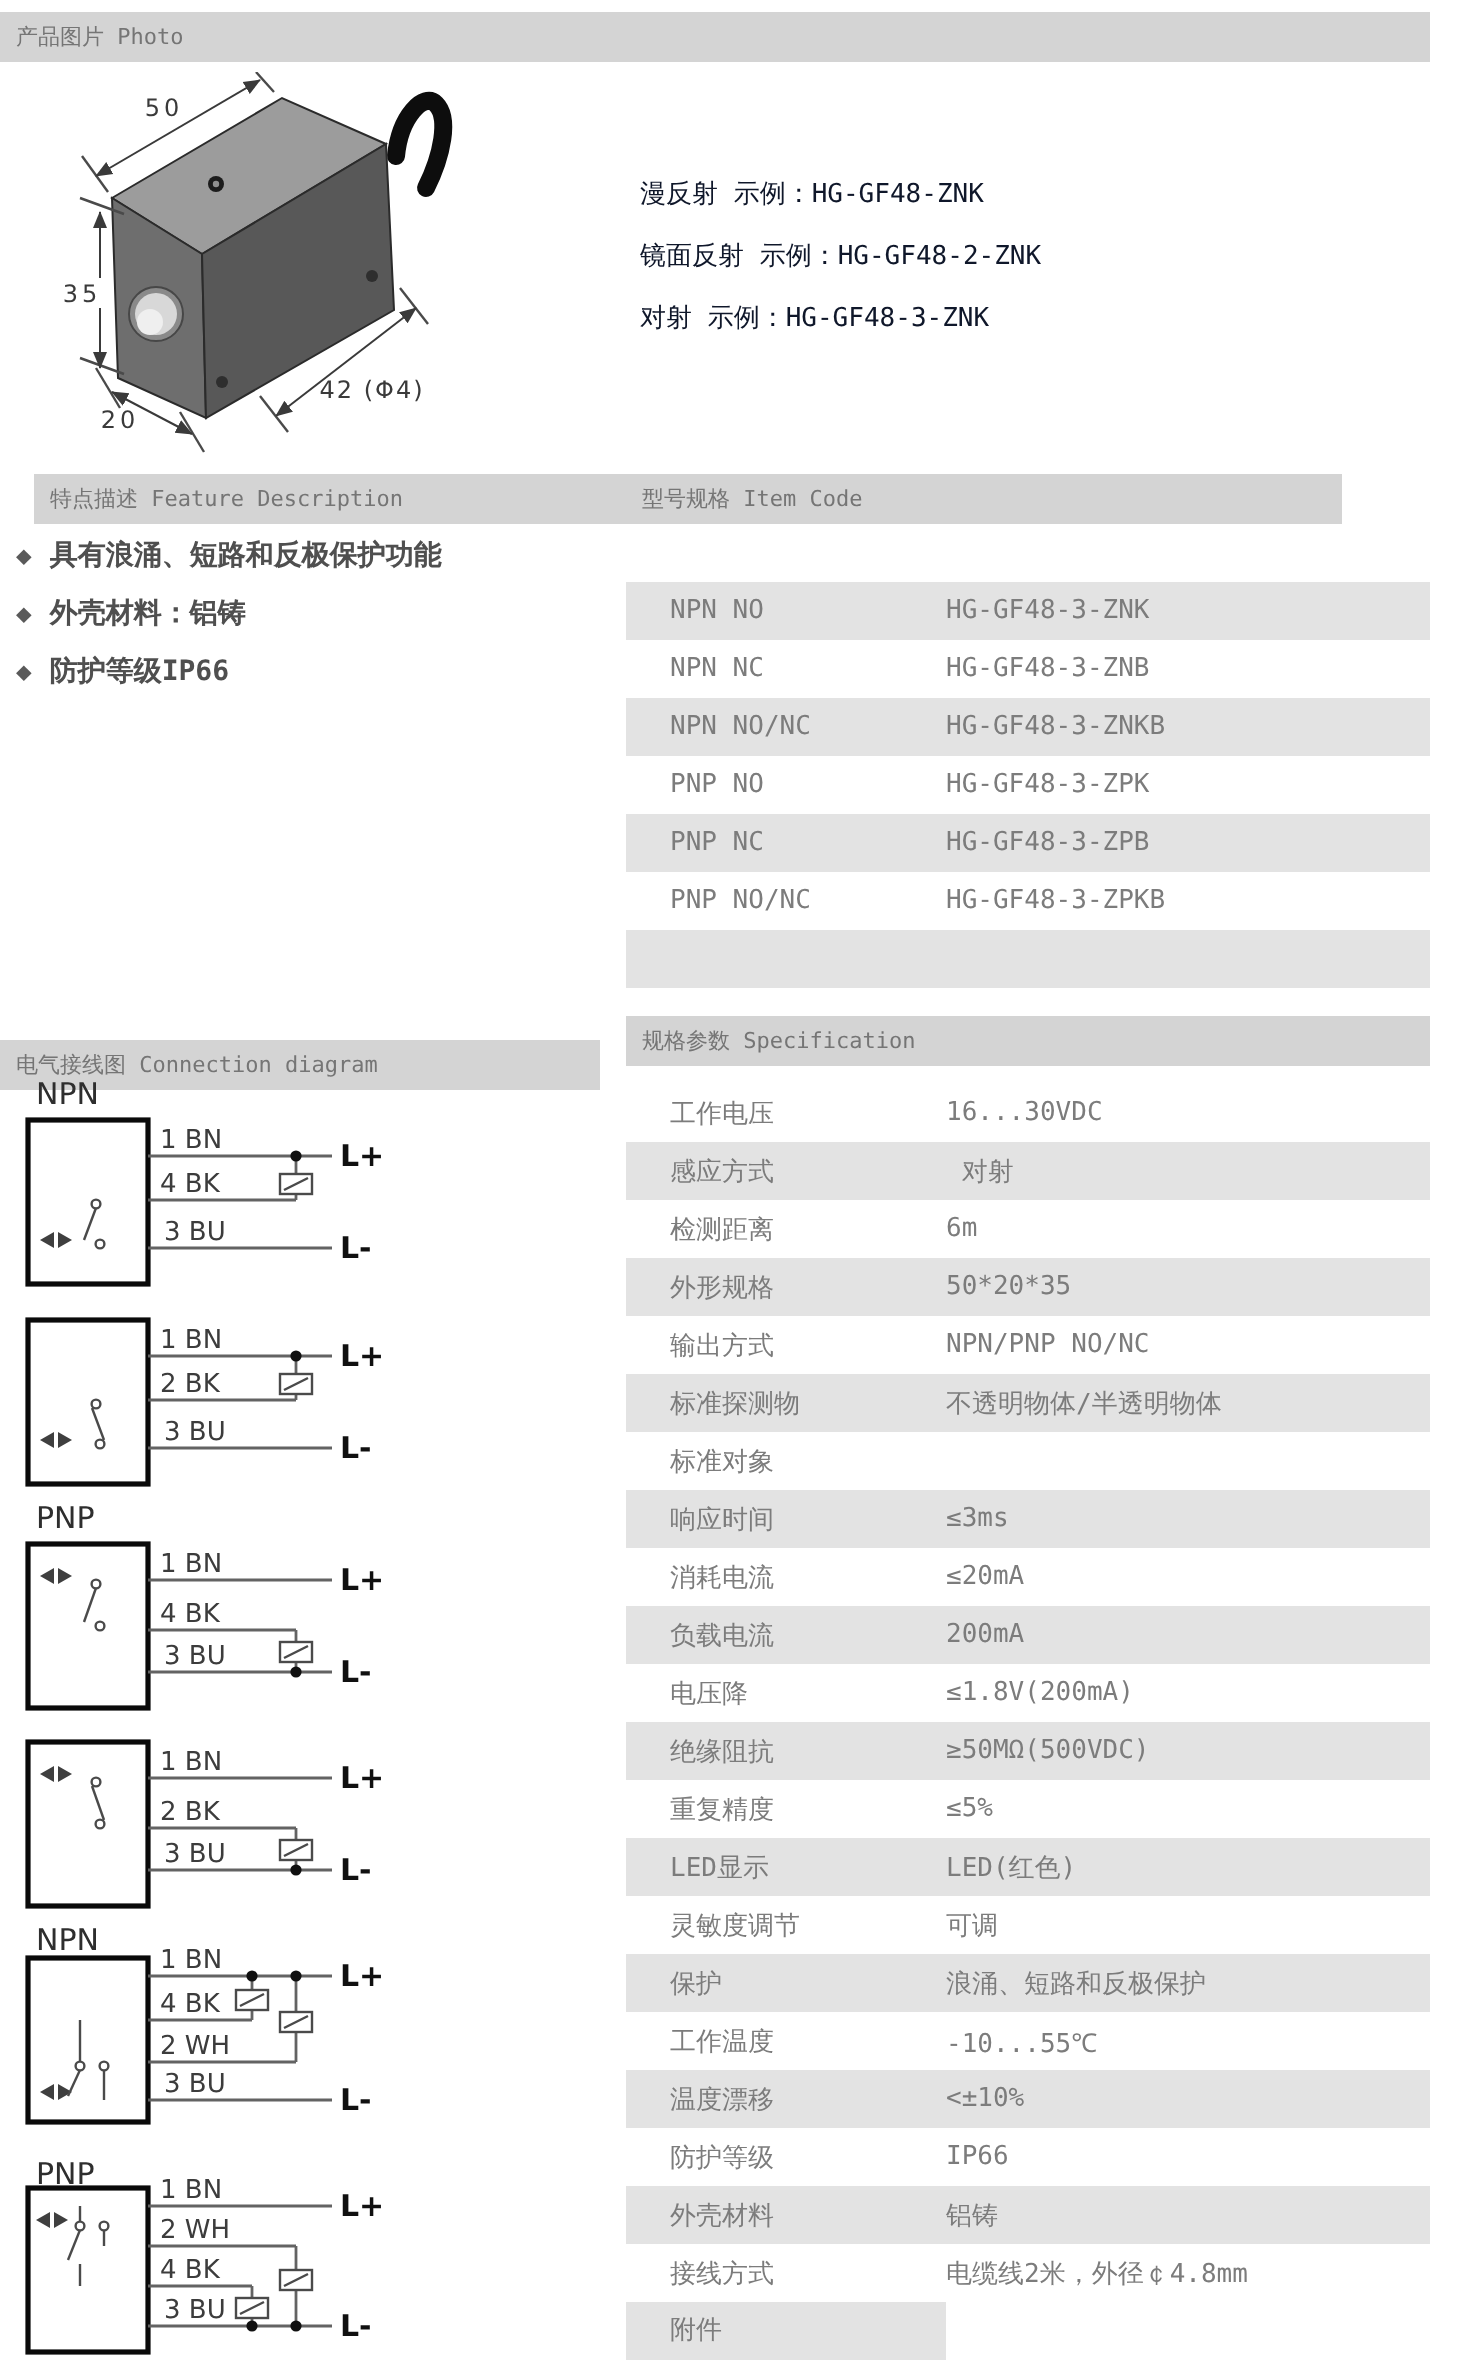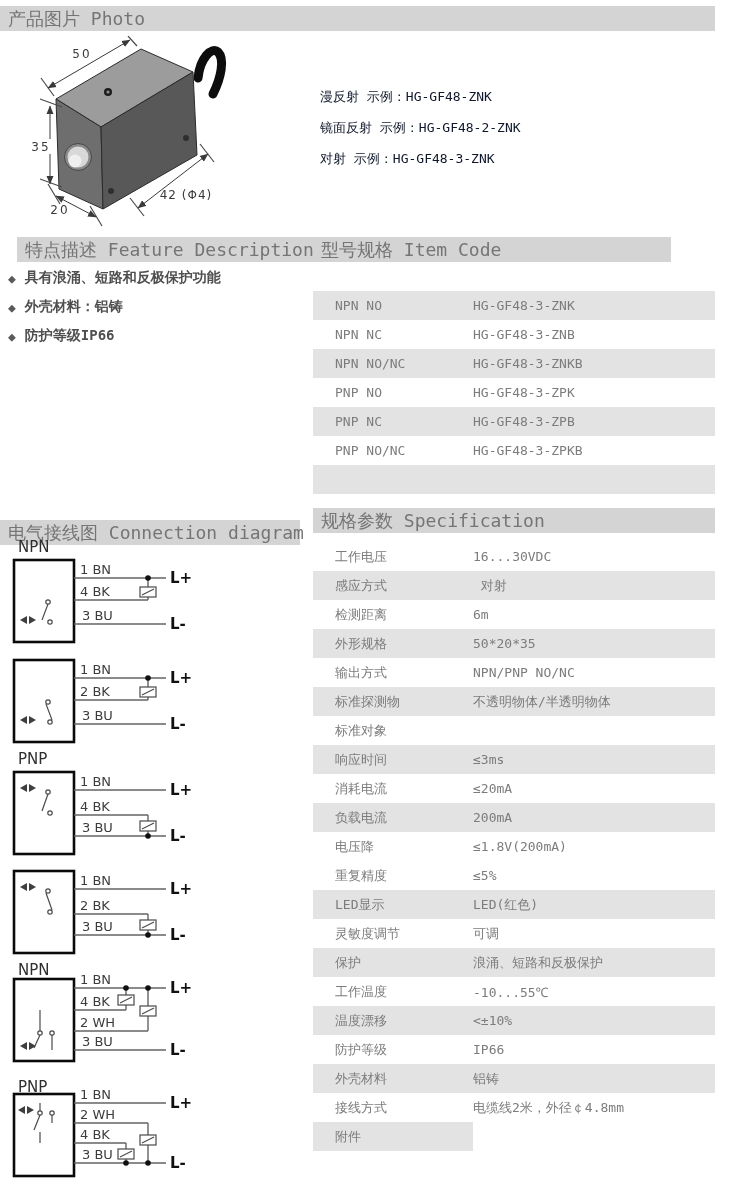--- a/index.html
+++ b/index.html
@@ -1,19 +1,19 @@
 <!DOCTYPE html>
 <html><head>
 <meta charset="utf-8">
 <style>
   html,body{margin:0;padding:0;background:#fff;}
   #page{position:relative;width:730px;height:1188px;background:#ffffff;overflow:hidden;
         font-family:"DejaVu Sans Mono","Liberation Sans",sans-serif;}
   .bar{position:absolute;background:#d4d4d4;height:25px;line-height:25px;
-       color:#757575;font-size:18px;padding-left:8px;box-sizing:border-box;white-space:nowrap;}
+       color:#757575;font-size:11px;padding-left:8px;box-sizing:border-box;white-space:nowrap;}
   .caption{position:absolute;left:320px;color:#0f172a;font-size:13px;white-space:pre;}
   .feature{position:absolute;left:8px;display:flex;align-items:center;gap:9px;
            color:#4f4f4f;font-weight:bold;font-size:14px;}
   .feature .dia{font-size:13px;color:#5a5a5a;}
   .tbl{position:absolute;left:313px;width:402px;}
   .row{height:29px;display:flex;align-items:center;font-size:13px;color:#7c7c7c;}
   .row.g{background:#e3e3e3;}
   .cl{width:160px;padding-left:22px;box-sizing:border-box;flex:none;white-space:pre;}
   .cv{flex:1;white-space:pre;}
   .row.lastg{background:transparent;}
@@ -339,20 +339,24 @@
         <div class="cv">≤20mA</div>
       </div>
     <div class="row g">
         <div class="cl">负载电流</div>
         <div class="cv">200mA</div>
       </div>
     <div class="row">
         <div class="cl">电压降</div>
         <div class="cv">≤1.8V(200mA)</div>
       </div>
+    <div class="row g">
+        <div class="cl">绝缘阻抗</div>
+        <div class="cv">≥50MΩ(500VDC)</div>
+      </div>
     <div class="row">
         <div class="cl">重复精度</div>
         <div class="cv">≤5%</div>
       </div>
     <div class="row g">
         <div class="cl">LED显示</div>
         <div class="cv">LED(红色)</div>
       </div>
     <div class="row">
         <div class="cl">灵敏度调节</div>

